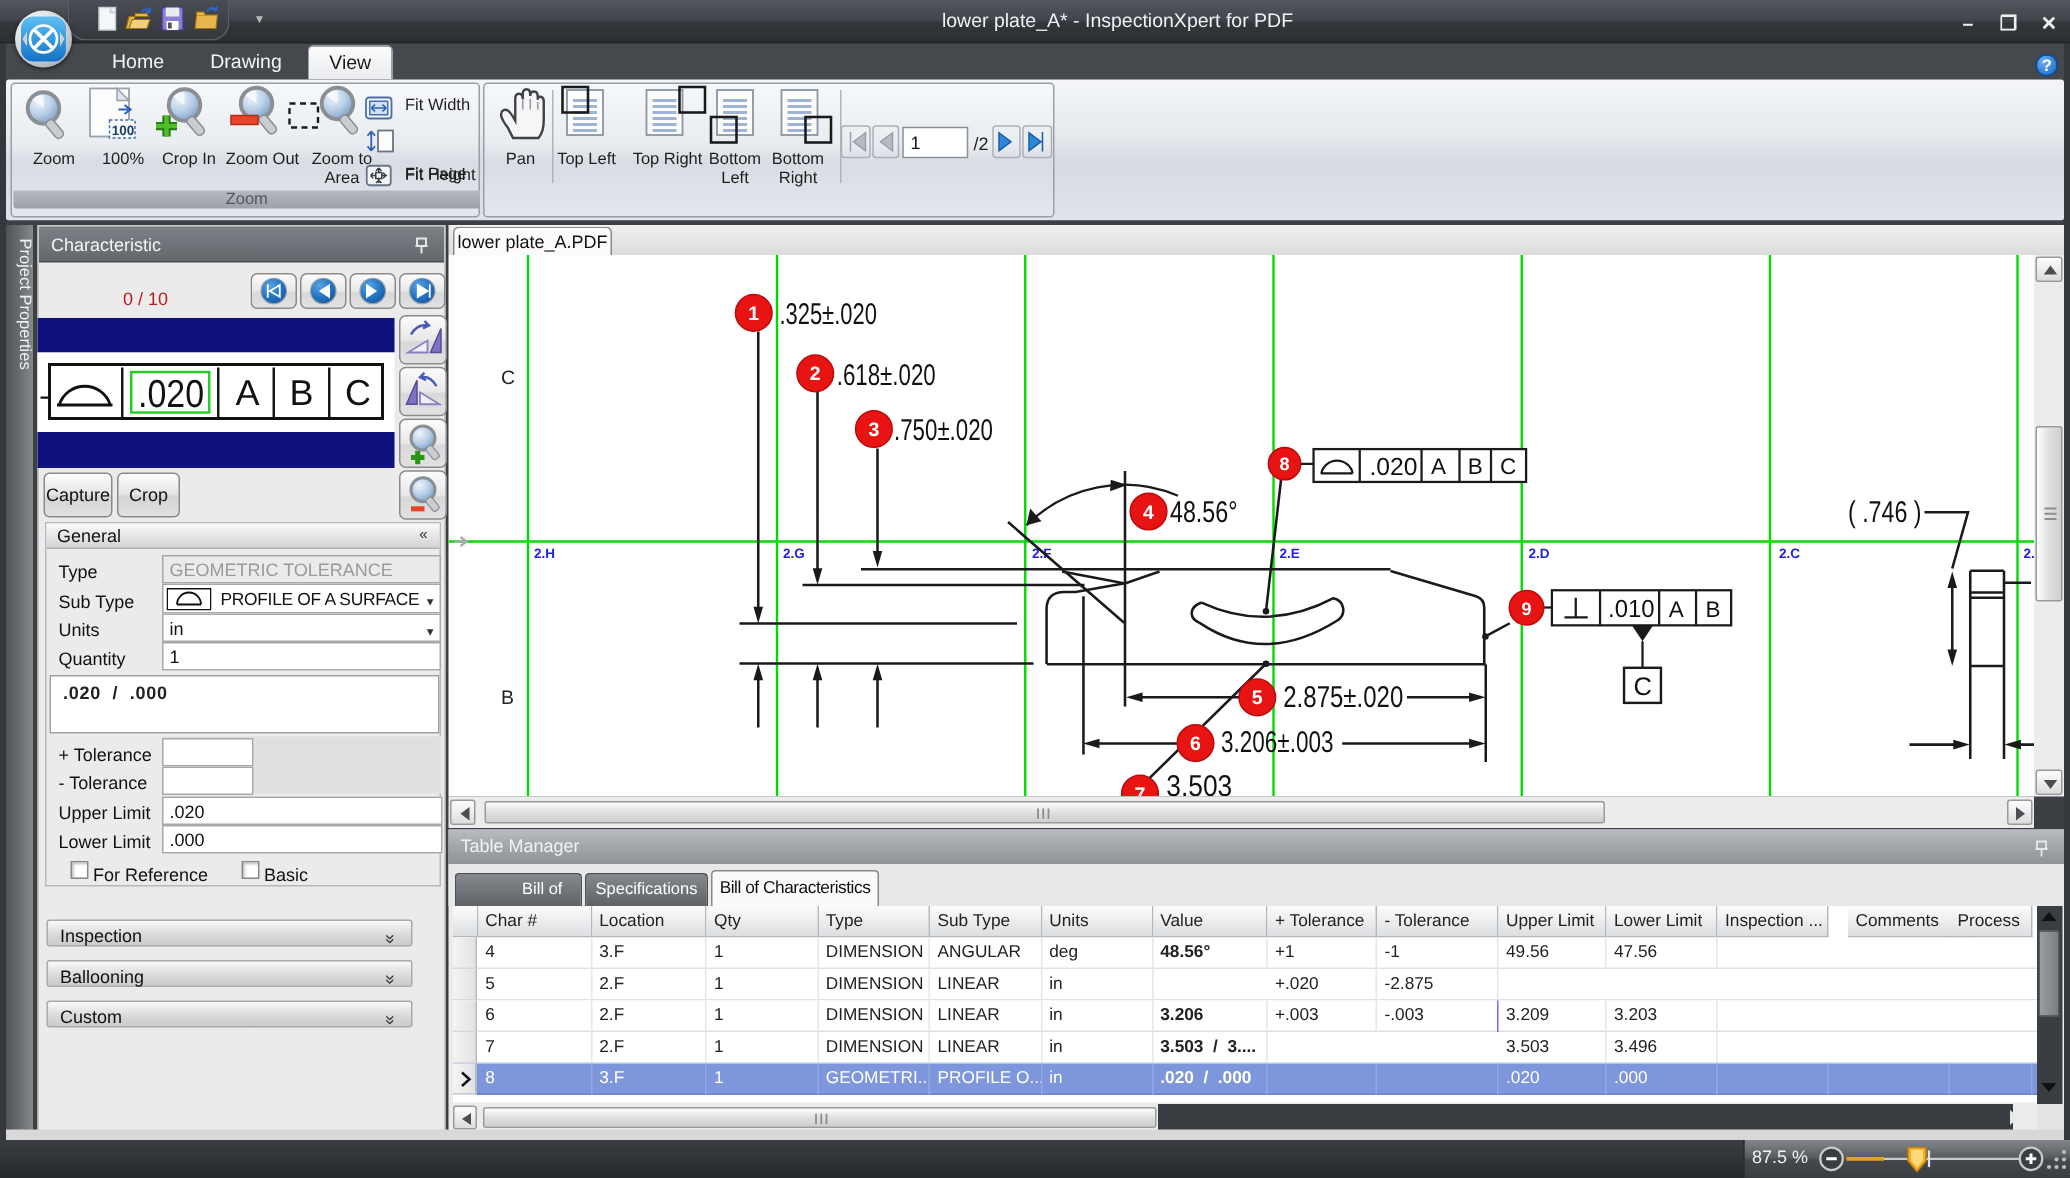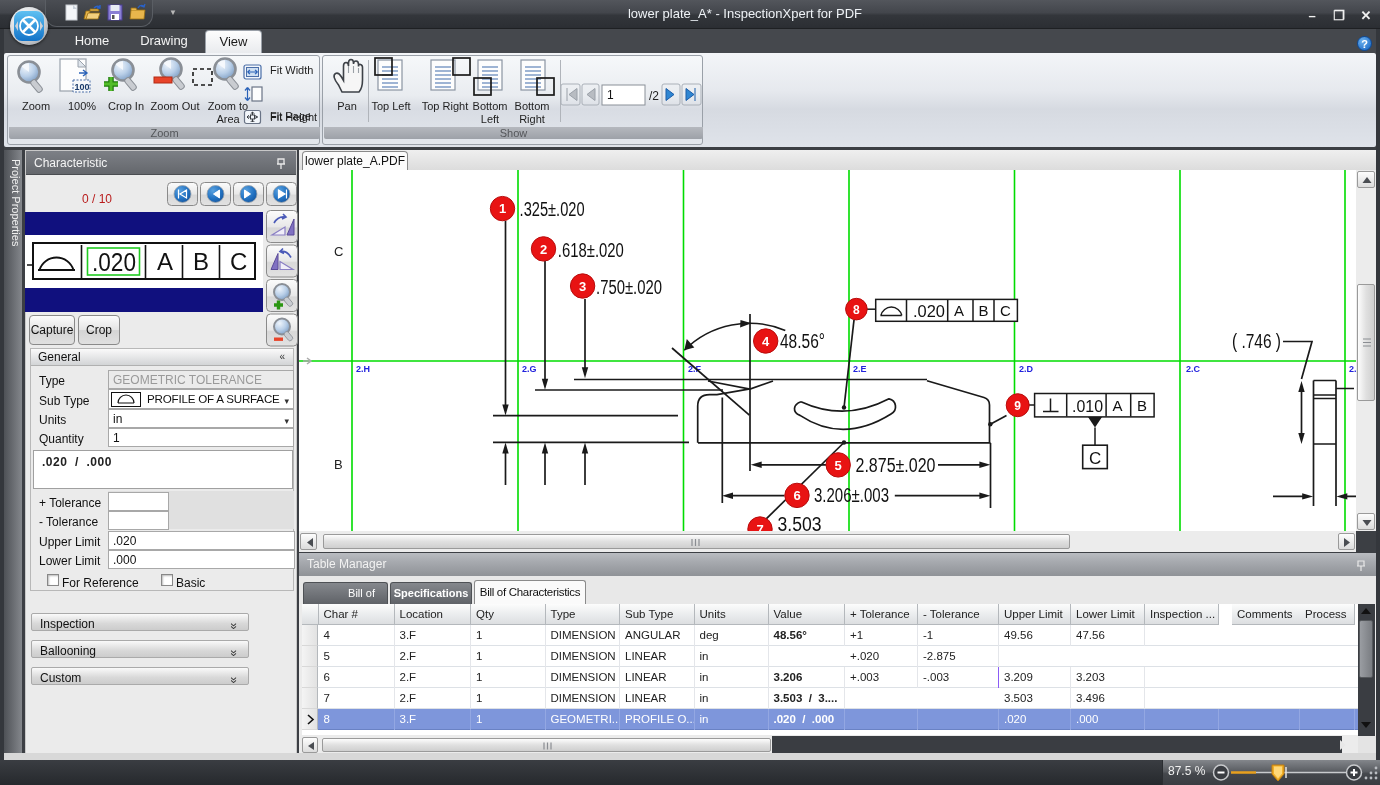--- a/index.html
+++ b/index.html
@@ -43,21 +43,21 @@
 #tmhdr{left:0;top:0;width:1077px;height:23px;background:linear-gradient(#b9bcc1 0%,#a6a9ae 40%,#8f9297 100%);color:#f2f2f2;font-size:12px;line-height:23px;padding-left:8px;}
 #tmtabs{left:0;top:23px;width:1077px;height:28px;background:#e8e8e8;}
 .tmtab{top:6px;height:22px;background:linear-gradient(#85888d,#5f6267);border:1px solid #4e5155;border-bottom:none;border-radius:3px 3px 0 0;color:#fff;font-size:11px;text-align:center;line-height:21px;}
 #tmtabactive{top:4px;height:24px;background:#fafafa;border:1px solid #8a8a8a;border-bottom:none;border-radius:3px 3px 0 0;color:#111;font-size:11.5px;letter-spacing:-0.3px;text-align:center;line-height:23px;}
 .nbtn{background:linear-gradient(#fcfcfc,#e4e4e4 50%,#d4d4d4 52%,#e0e0e0);border:1px solid #8a8a8a;border-radius:4px;font-size:12px;color:#111;text-align:center;line-height:24px;}
 .flbl{left:8px;font-size:12px;color:#111;}
 .finp{border:1px solid #a8a8a8;font-size:12px;line-height:18px;padding-left:4px;}
 .da{position:absolute;right:4px;top:2px;font-size:9px;color:#333;}
 .dc{position:absolute;right:10px;top:2px;font-size:12px;color:#333;transform:rotate(90deg);}
 .cb{width:12px;height:12px;background:#fff;border:1px solid #888;box-shadow:inset 1px 1px 2px #bbb;}
-.sect{left:5px;width:218px;height:18px;line-height:17px;background:linear-gradient(#fafafa,#d8d8d8 60%,#cccccc);border:1px solid #aaa;border-radius:2px;font-size:12px;color:#111;line-height:20px;padding-left:8px;}
+.sect{left:5px;width:244px;height:18px;line-height:17px;background:linear-gradient(#fafafa,#d8d8d8 60%,#cccccc);border:1px solid #aaa;border-radius:2px;font-size:12px;color:#111;line-height:20px;padding-left:8px;}
 
 #status{left:0;top:760px;width:1380px;height:25px;background:linear-gradient(#3a3d42,#26292d);}
 .sbtn{background:linear-gradient(#fdfdfd,#dcdcdc);border:1px solid #9a9a9a;border-radius:2px;}
 .sthumbv{background:linear-gradient(90deg,#fdfdfd,#e0e0e0 50%,#cfcfcf);border:1px solid #9a9a9a;border-radius:2px;}
 .sthumbh{background:linear-gradient(#fdfdfd,#e0e0e0 50%,#cfcfcf);border:1px solid #9a9a9a;border-radius:2px;}
 #grid{left:3px;top:51px;width:1056px;height:131px;background:#fff;}
 #tmhs{left:3px;top:183px;width:1056px;height:18px;background:#ececec;}
 #tmvs{left:1059px;top:51px;width:17px;height:132px;background:#3a3d42;}
 .ghc{position:absolute;top:0;height:21px;background:linear-gradient(#fcfcfc,#e8eaec 60%,#dcdee0);border-right:1px solid #b4b8bc;border-bottom:1px solid #b4b8bc;font-size:11.5px;white-space:nowrap;overflow:hidden;color:#222;line-height:20px;padding-left:5px;}
 .gr{position:absolute;left:0;width:1056px;height:21px;background:#fff;}
@@ -157,21 +157,20 @@
   <div class="ab btnlbl" style="left:4px;top:44px;width:48px;">Zoom</div>
   <div class="ab btnlbl" style="left:50px;top:44px;width:48px;">100%</div>
   <div class="ab btnlbl" style="left:90px;top:44px;width:56px;">Crop In</div>
   <div class="ab btnlbl" style="left:136px;top:44px;width:62px;">Zoom Out</div>
   <div class="ab btnlbl" style="left:190px;top:44px;width:60px;">Zoom to<br>Area</div>
   <div class="ab smalllbl" style="left:262px;top:8px;">Fit Width</div>
   <div class="ab smalllbl" style="left:262px;top:31px;margin-top:24px;">Fit Height</div>
   <div class="ab smalllbl" style="left:262px;top:54px;">Fit Page</div>
  </div>
  <div class="ab group" style="left:318px;width:381px;">
-  <div class="ab grouplabel" style="width:379px;">Show</div>
   <svg class="ab" style="left:0;top:0;" width="381" height="75">
    <g transform="translate(10,2)">
             <path d="M9 34 L5.5 27 Q-1.5 18 2.5 15.5 Q5.5 14 8.5 19 L10.5 22.5 L10.5 8 Q10.5 4.5 13 4.5 Q15.5 4.5 15.5 8 L15.5 5 Q15.5 1.5 18 1.5 Q20.5 1.5 20.5 5 L20.5 6 Q20.5 3 23 3 Q25.5 3 25.5 6.5 L25.5 8.5 Q25.5 6 27.5 6.5 Q29.5 7 29.5 9.5 L29.5 22 Q29.5 30 26 34 Z" fill="#f6f6f6" stroke="#3e4248" stroke-width="1.6"></path>
             <path d="M15.5 8 V15 M20.5 8 V15 M25.5 10 V15" stroke="#9aa0a6" stroke-width="1.1" fill="none"></path>
           </g>
    <defs>
             <g id="pgico">
               <rect x="2" y="4" width="24" height="30" fill="#fdfdfd" stroke="#8a94a2" stroke-width="1.2"></rect>
               <g stroke="#9eb4d4" stroke-width="2">
                 <path d="M6 11 h16 M6 15 h16 M6 19 h16 M6 23 h16 M6 27 h16 M6 31 h16"></path>
@@ -482,21 +481,21 @@
  <div class="ab sbtn" style="left:1039px;top:2px;width:17px;height:17px;"><svg width="17" height="17">
           <path d="M11 8.5 L5 4 v9 Z" fill="#4a4d52"></path>
         </svg></div>
 </div>
 <div class="ab" id="tm">
  <div class="ab" id="tmhdr">Table Manager<svg class="ab" style="right:10px;top:5px;" width="10" height="14">
           <path d="M2 3 h6 v5 h-6 Z M1 8 h8 M5 8 v5" stroke="#e8e8e8" stroke-width="1.2" fill="none"></path>
         </svg></div>
  <div class="ab" id="tmtabs">
   <div class="ab tmtab" style="left:4px;width:85px;padding-left:32px;">Bill of Material</div>
-  <div class="ab tmtab" style="left:91px;width:82px;font-weight:bold;">Specifications</div>
+  <div class="ab tmtab" style="left:91px;width:82px;">Specifications</div>
   <div class="ab" id="tmtabactive" style="left:175px;width:112px;">Bill of Characteristics</div>
  </div>
  <div class="ab" id="grid">
   <div class="ghc" style="left:0;width:16.5px;"></div>
   <div class="ghc" style="left:16.5px;width:76px;">Char #</div>
   <div class="ghc" style="left:92.5px;width:76.5px;">Location</div>
   <div class="ghc" style="left:169px;width:74.5px;">Qty</div>
   <div class="ghc" style="left:243.5px;width:74.5px;">Type</div>
   <div class="ghc" style="left:318px;width:74.5px;">Sub Type</div>
   <div class="ghc" style="left:392.5px;width:74px;">Units</div>

